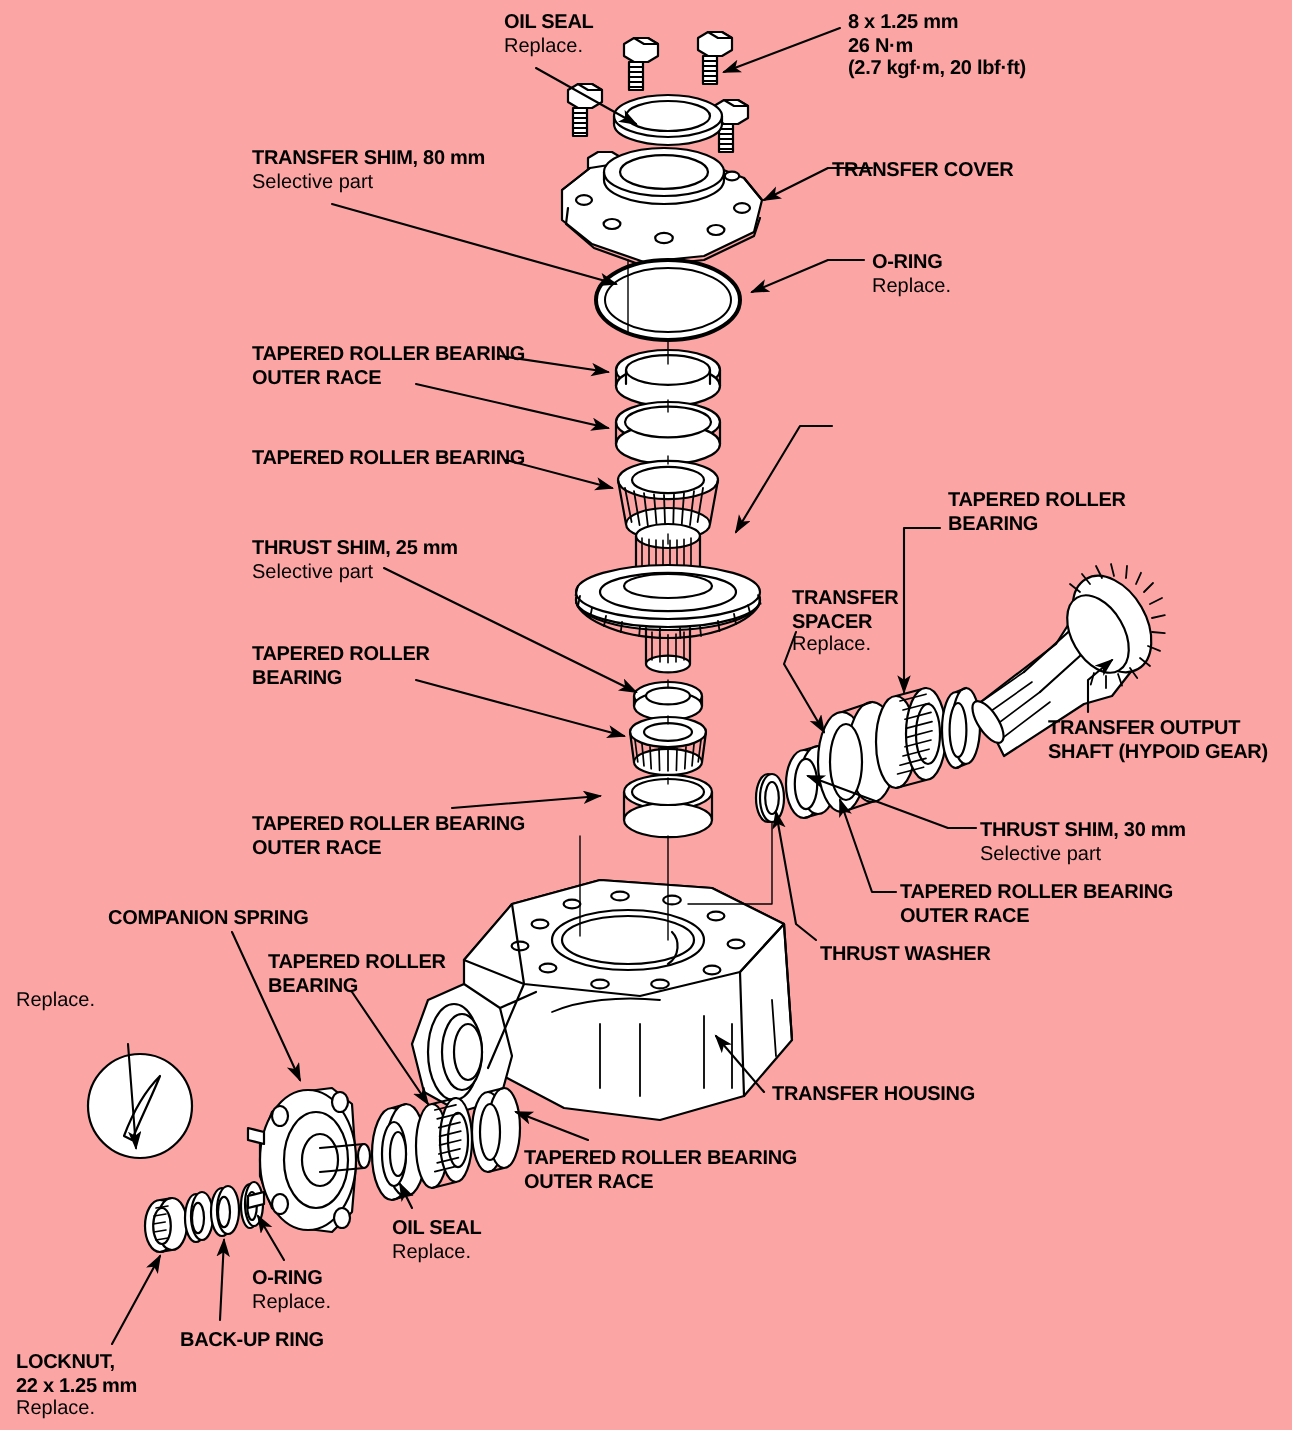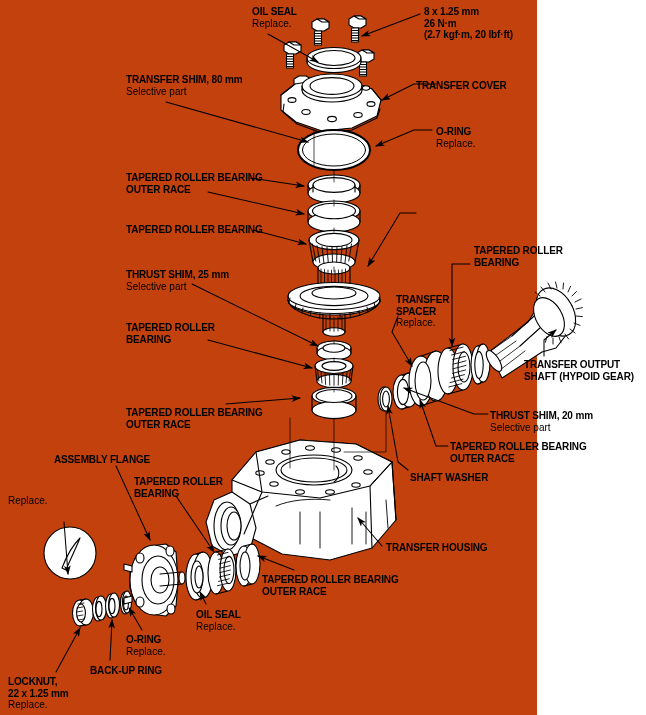--- a/index.html
+++ b/index.html
@@ -1,18 +1,18 @@
 <!DOCTYPE html>
 <html><head>
 <meta charset="utf-8">
 <style>
   html,body{margin:0;padding:0;background:#ffffff;}
   body{width:646px;height:715px;overflow:hidden;
        font-family:"Liberation Sans",sans-serif;color:#000;}
-  #sheet{position:relative;width:537px;height:715px;background:#c2410c;}
+  #sheet{position:relative;width:646px;height:715px;background:#fca5a5;}
   svg.art{position:absolute;left:0;top:0;width:646px;height:715px;}
   .lbl{position:absolute;font-family:"Liberation Sans",sans-serif;
        font-size:10px;font-weight:bold;line-height:11.5px;
        letter-spacing:-0.15px;color:#000;white-space:pre;}
   .lbl .sub{display:block;font-weight:normal;font-size:10px;letter-spacing:0px;}
 </style>
 </head>
 <body>
 
 <div id="sheet">
@@ -444,28 +444,28 @@
 
 <div class="lbl" style="left:126px;top:322px;"><span>TAPERED ROLLER
 BEARING</span></div>
 
 <div class="lbl" style="left:524px;top:359px;"><span>TRANSFER OUTPUT
 SHAFT (HYPOID GEAR)</span></div>
 
 <div class="lbl" style="left:126px;top:407px;"><span>TAPERED ROLLER BEARING
 OUTER RACE</span></div>
 
-<div class="lbl" style="left:490px;top:410px;"><span>THRUST SHIM, 20 mm</span><span class="sub">Selective part</span></div>
+<div class="lbl" style="left:490px;top:410px;"><span>THRUST SHIM, 30 mm</span><span class="sub">Selective part</span></div>
 
 <div class="lbl" style="left:450px;top:441px;"><span>TAPERED ROLLER BEARING
 OUTER RACE</span></div>
 
-<div class="lbl" style="left:54px;top:454px;"><span>ASSEMBLY FLANGE</span></div>
-
-<div class="lbl" style="left:410px;top:472px;"><span>SHAFT WASHER</span></div>
+<div class="lbl" style="left:54px;top:454px;"><span>COMPANION SPRING</span></div>
+
+<div class="lbl" style="left:410px;top:472px;"><span>THRUST WASHER</span></div>
 
 <div class="lbl" style="left:134px;top:476px;"><span>TAPERED ROLLER
 BEARING</span></div>
 
 <div class="lbl" style="left:8px;top:495px;"><span class="sub">Replace.</span></div>
 
 <div class="lbl" style="left:386px;top:542px;"><span>TRANSFER HOUSING</span></div>
 
 <div class="lbl" style="left:262px;top:574px;"><span>TAPERED ROLLER BEARING
 OUTER RACE</span></div>

